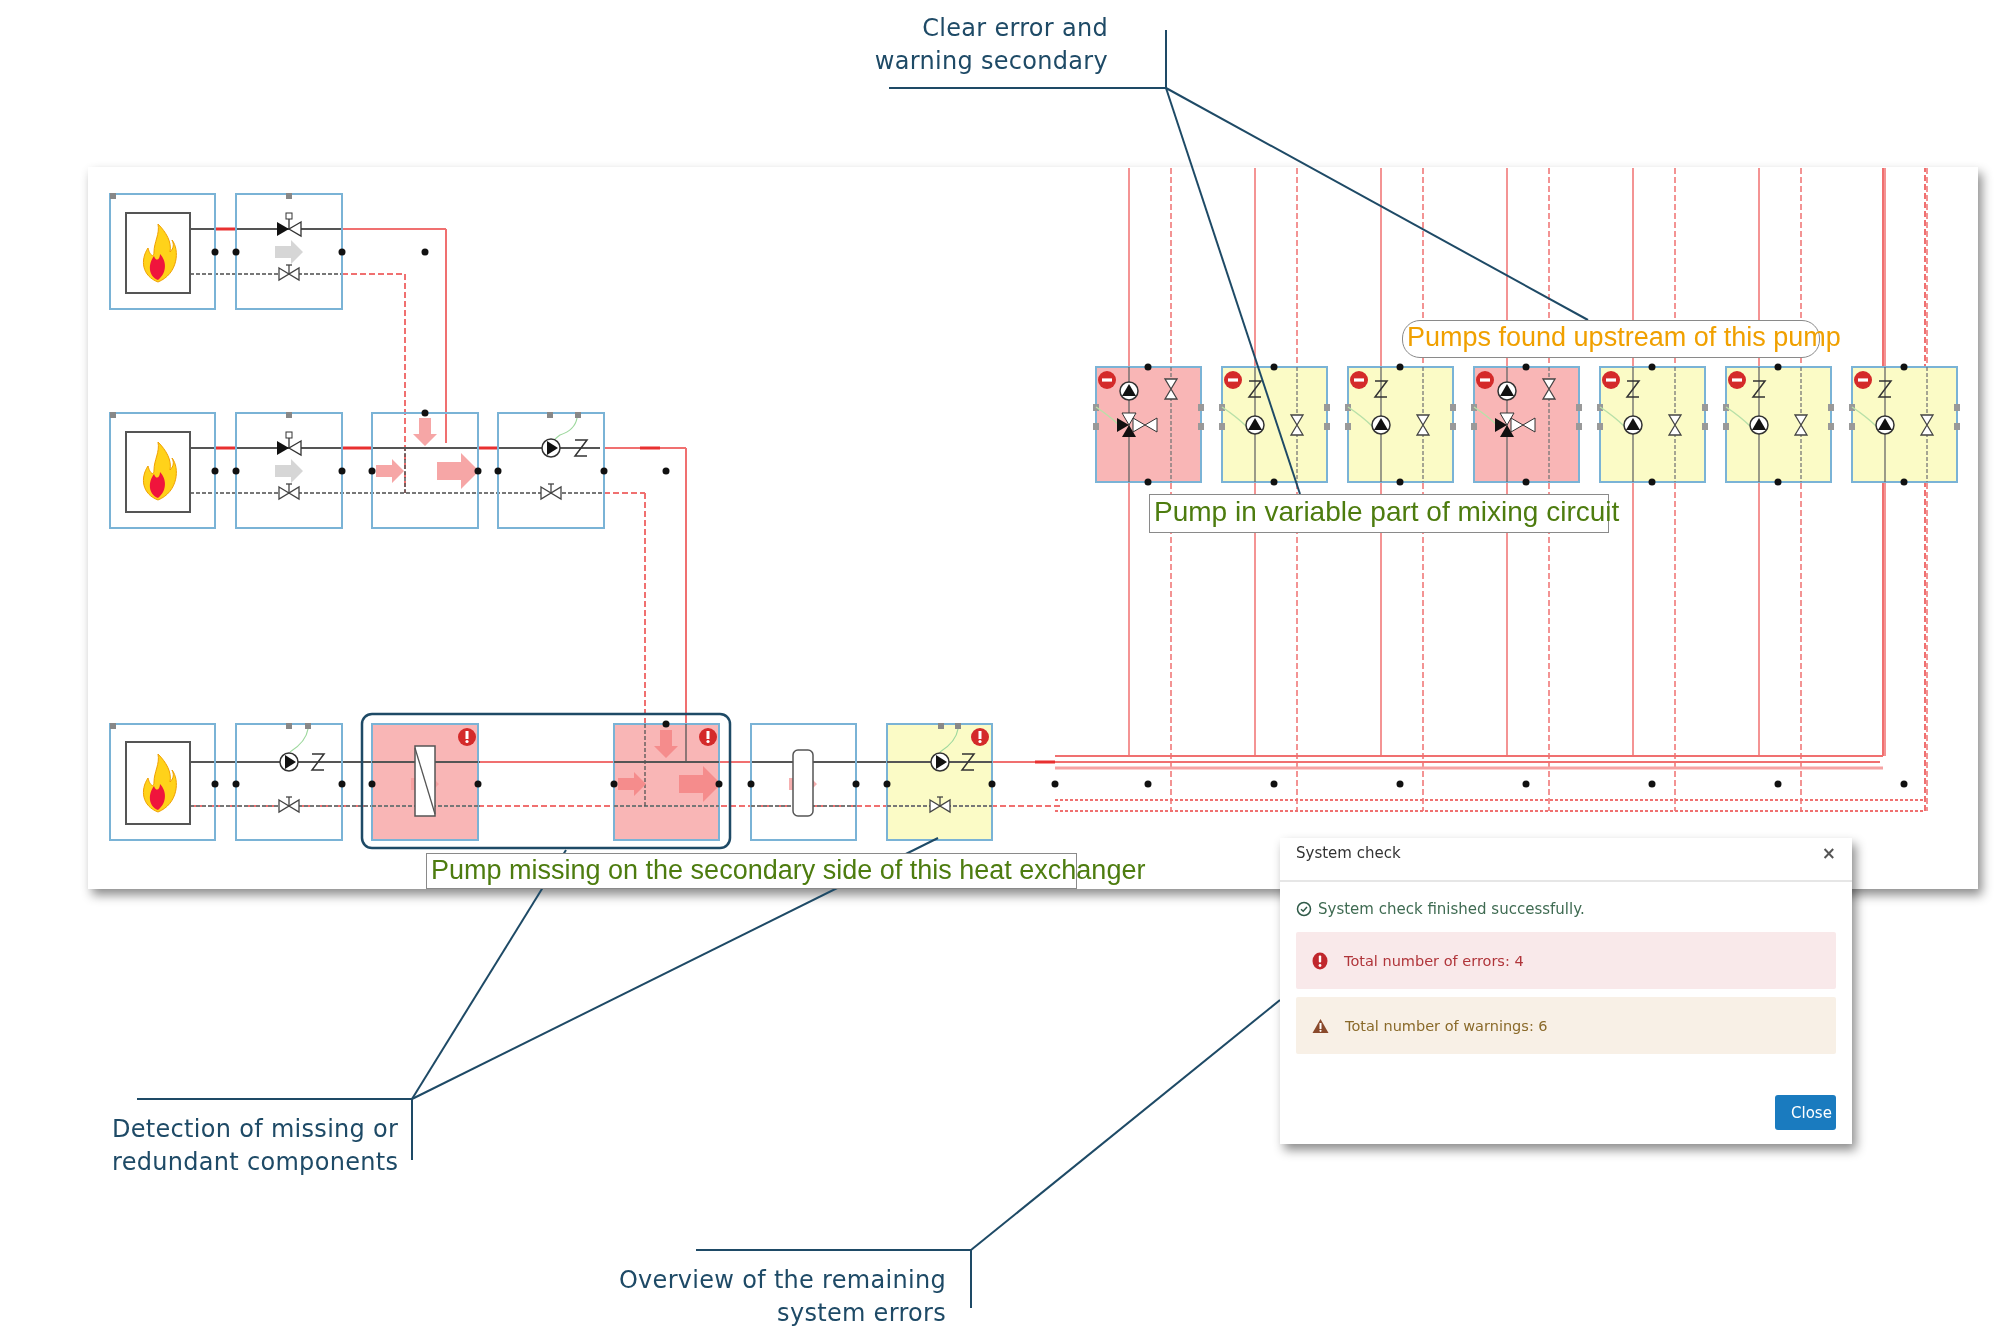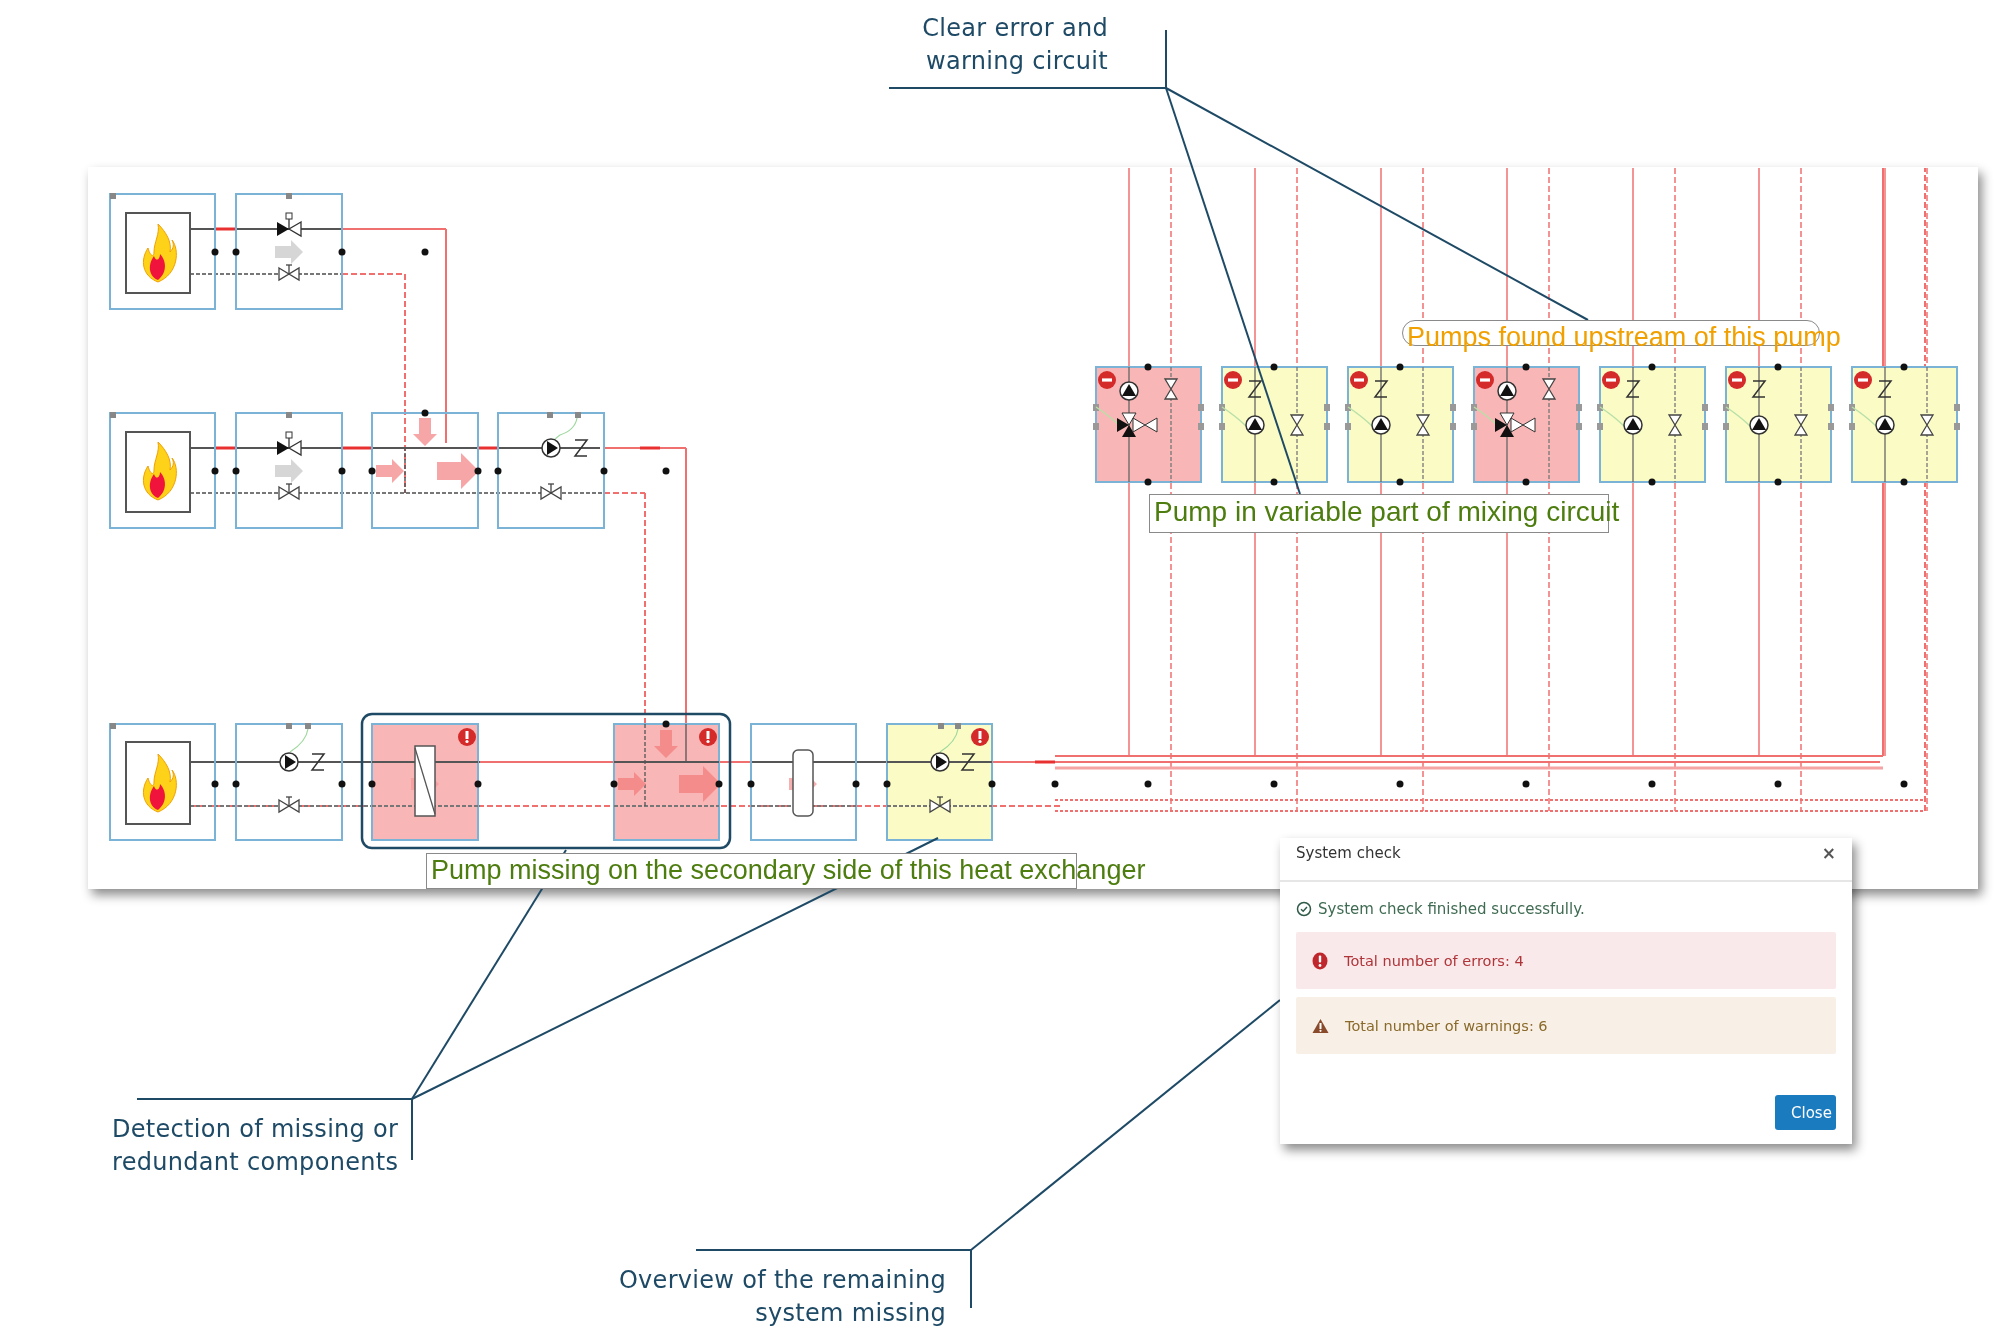--- a/index.html
+++ b/index.html
@@ -405,35 +405,35 @@
     <line x1="137" y1="1099" x2="412" y2="1099"></line>
     <line x1="412" y1="1099" x2="412" y2="1160"></line>
     <line x1="412" y1="1099" x2="566" y2="850"></line>
     <line x1="412" y1="1099" x2="938" y2="838"></line>
     <line x1="696" y1="1250" x2="971" y2="1250"></line>
     <line x1="971" y1="1250" x2="971" y2="1308"></line>
     <line x1="971" y1="1250" x2="1280" y2="1000"></line>
   </g>
 </svg>
 
-<div class="tip tip-orange" style="left:1402px; top:320px; width:418px; height:26px;border-radius:18px;">Pumps found upstream of this pump</div>
+<div class="tip tip-orange" style="left:1402px; top:320px; width:418px; height:38px;border-radius:18px;">Pumps found upstream of this pump</div>
 <div class="tip tip-red" style="left:1149px; top:494px; width:460px; height:39px;">Pump in variable part of mixing circuit</div>
 <div class="tip tip-red" style="left:426px; top:853px; width:651px; height:36px; font-size:27px;">Pump missing on the secondary side of this heat exchanger</div>
 
 <div class="callout-text" style="left:848px; top:12px; width:260px; text-align:right;">
   <div>Clear error and</div>
-  <div>warning circuit</div>
+  <div>warning secondary</div>
 </div>
 <div class="callout-text" style="left:112px; top:1113px; width:300px;">
   <div>Detection of missing or</div>
   <div>redundant components</div>
 </div>
 <div class="callout-text" style="left:600px; top:1264px; width:346px; text-align:right;">
   <div>Overview of the remaining</div>
-  <div>system missing</div>
+  <div>system errors</div>
 </div>
 
 <div class="modal">
   <div class="modal-header">
     <span class="modal-title">System check</span>
     <span class="modal-close-x">×</span>
   </div>
   <div class="modal-success">
     <svg width="16" height="16" viewBox="0 0 16 16">
       <circle cx="8" cy="8" r="6.5" fill="none" stroke="#2f5a48" stroke-width="1.5"></circle>

